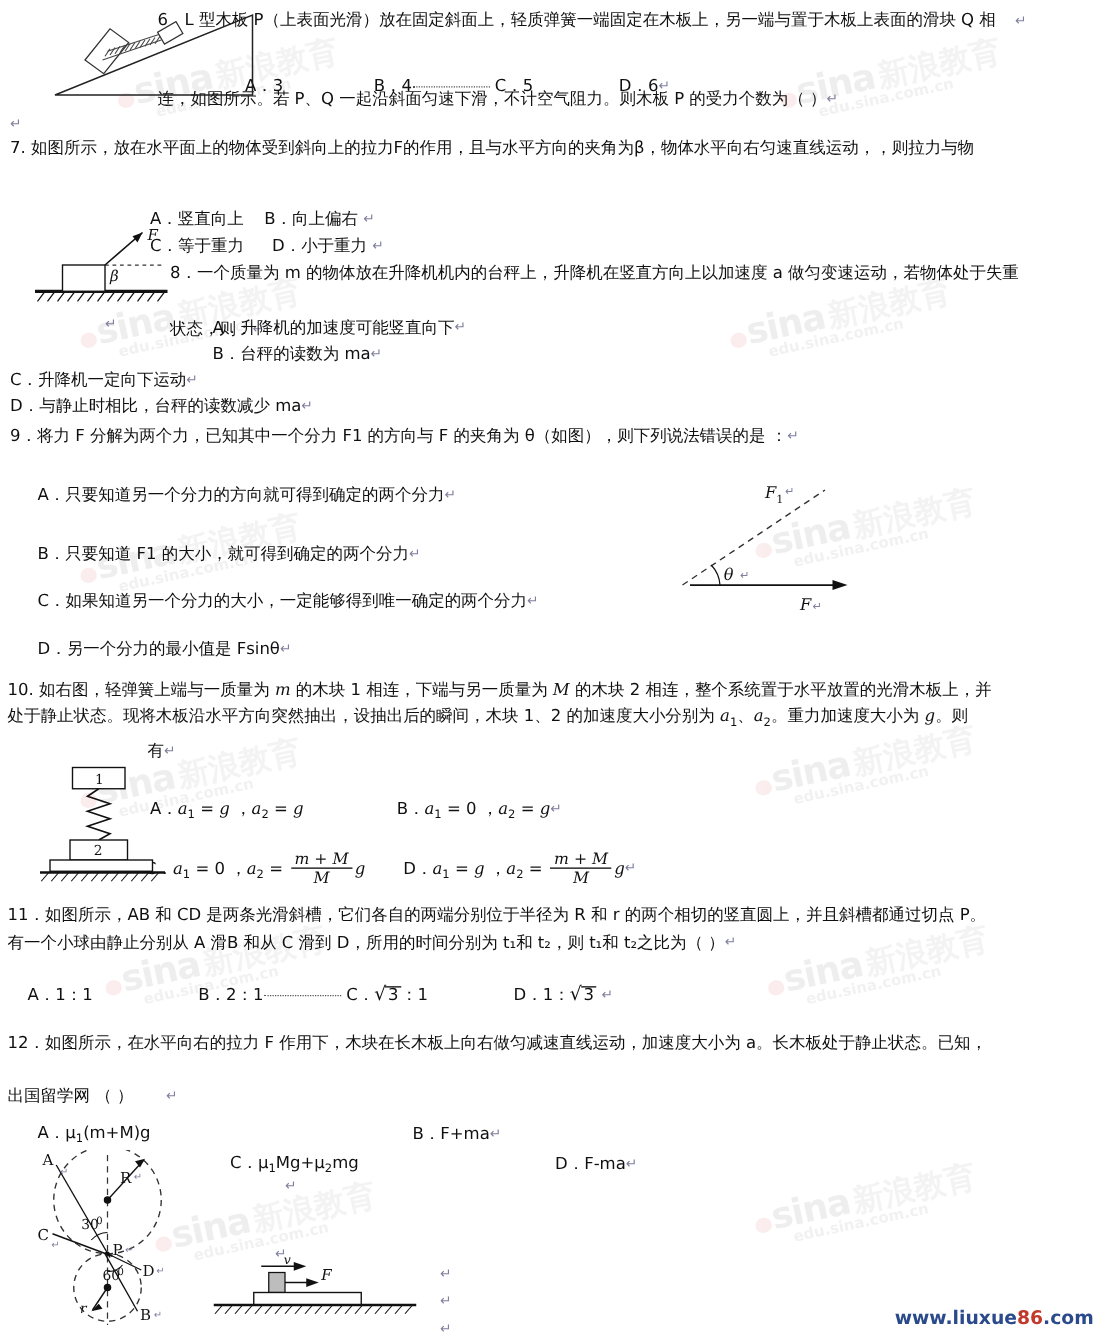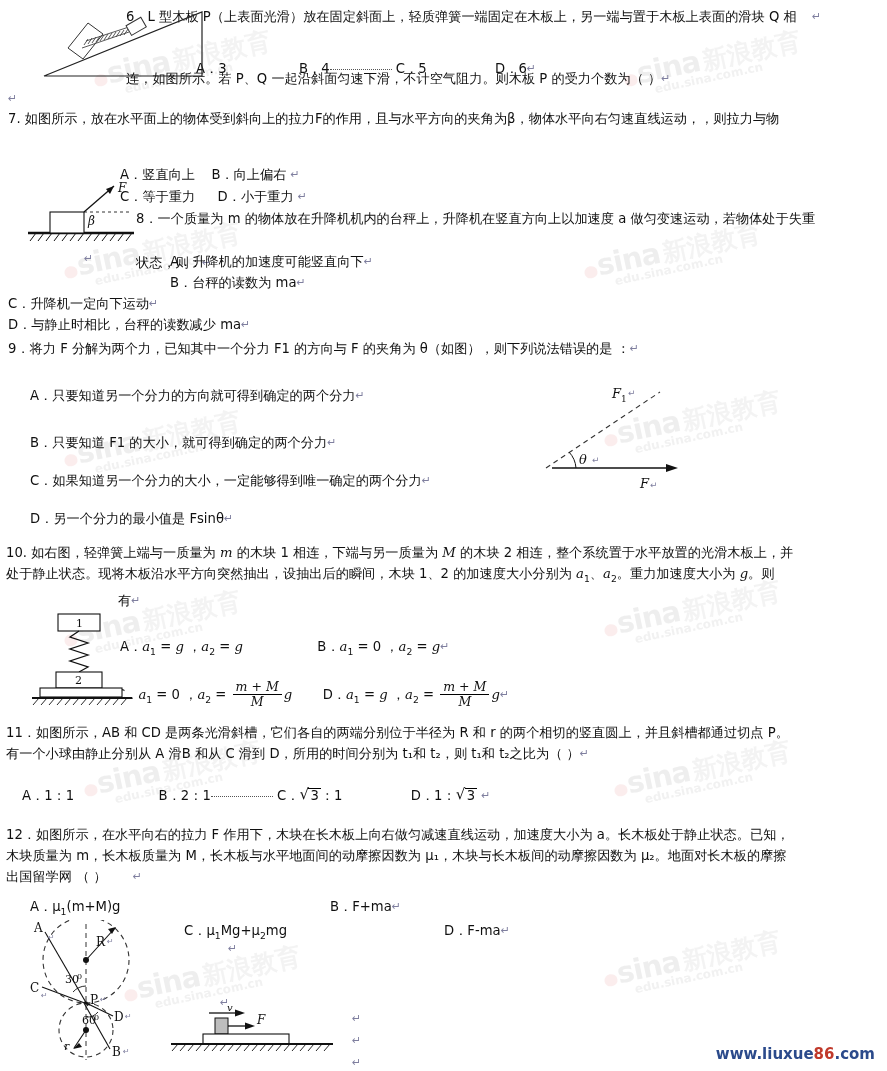--- a/index.html
+++ b/index.html
@@ -361,21 +361,20 @@
     <span>A．1：1</span>
     <span style="display:inline-block;width:76px;"></span>
     <span>B．2：1</span><span class="dotline"></span>
     <span>C．<span class="sqrt-wrap"><span class="rad">3</span></span>：1</span>
     <span style="display:inline-block;width:60px;"></span>
     <span>D．1：<span class="sqrt-wrap"><span class="rad">3</span></span></span>
     <span class="pilcrow">↵</span>
   </div>
 
   <div class="blk q" style="left:6px; top:824px; width:880px;">12．如图所示，在水平向右的拉力 F 作用下，木块在长木板上向右做匀减速直线运动，加速度大小为 a。长木板处于静止状态。已知，</div>
-  <div class="blk q" style="left:6px; top:845px; width:880px;">木块质量为 m，长木板质量为 M，长木板与水平地面间的动摩擦因数为 μ₁，木块与长木板间的动摩擦因数为 μ₂。地面对长木板的摩擦</div>
   <div class="blk q" style="left:6px; top:866px;"><span>出国留学网   （    ）</span><span style="display:inline-block;width:26px;"></span><span class="pilcrow">↵</span></div>
 
   <div class="blk opt" style="left:30px; top:896px;">A．μ<sub>1</sub>(m+M)g</div>
   <div class="blk opt" style="left:330px; top:896px;">B．F+ma<span class="pilcrow">↵</span></div>
   <div class="blk opt" style="left:184px; top:920px;">C．μ<sub>1</sub>Mg+μ<sub>2</sub>mg</div>
   <div class="blk opt" style="left:444px; top:920px;">D．F-ma<span class="pilcrow">↵</span></div>
 
   <div class="fig" style="left:20px; top:920px;">
     <svg width="180" height="150" viewBox="0 0 180 150">
 

